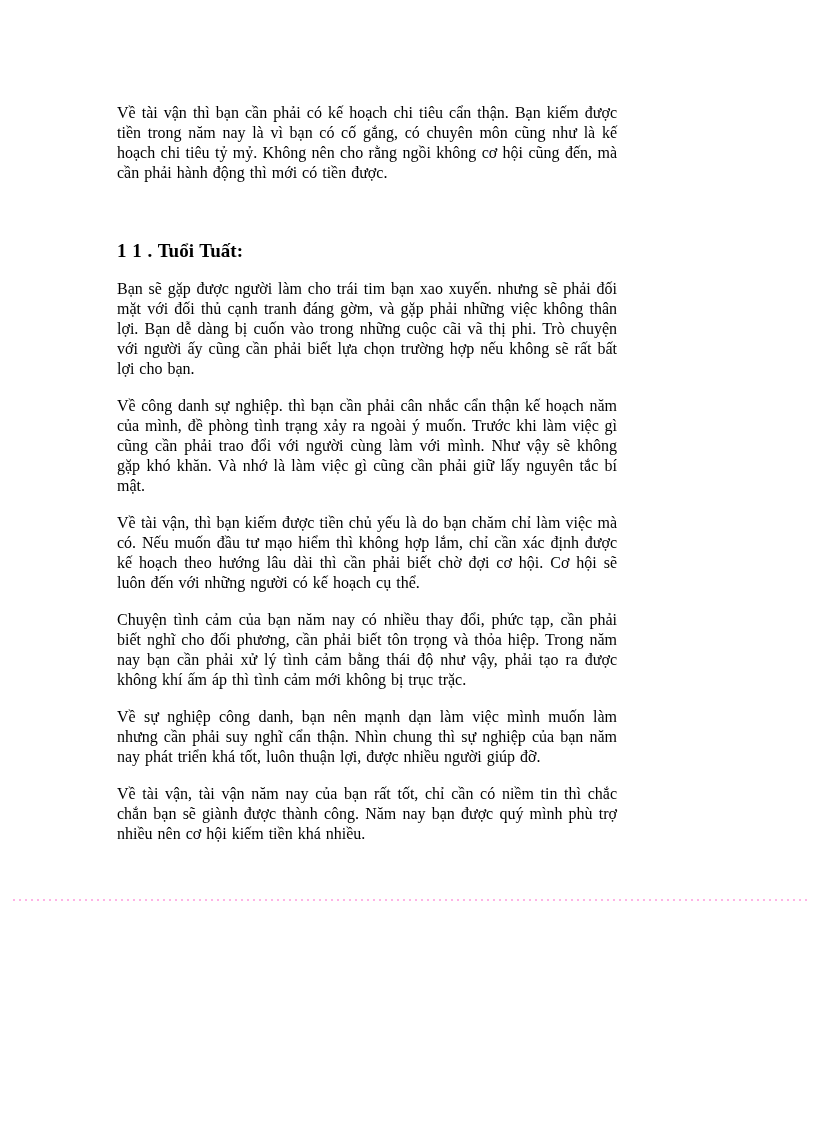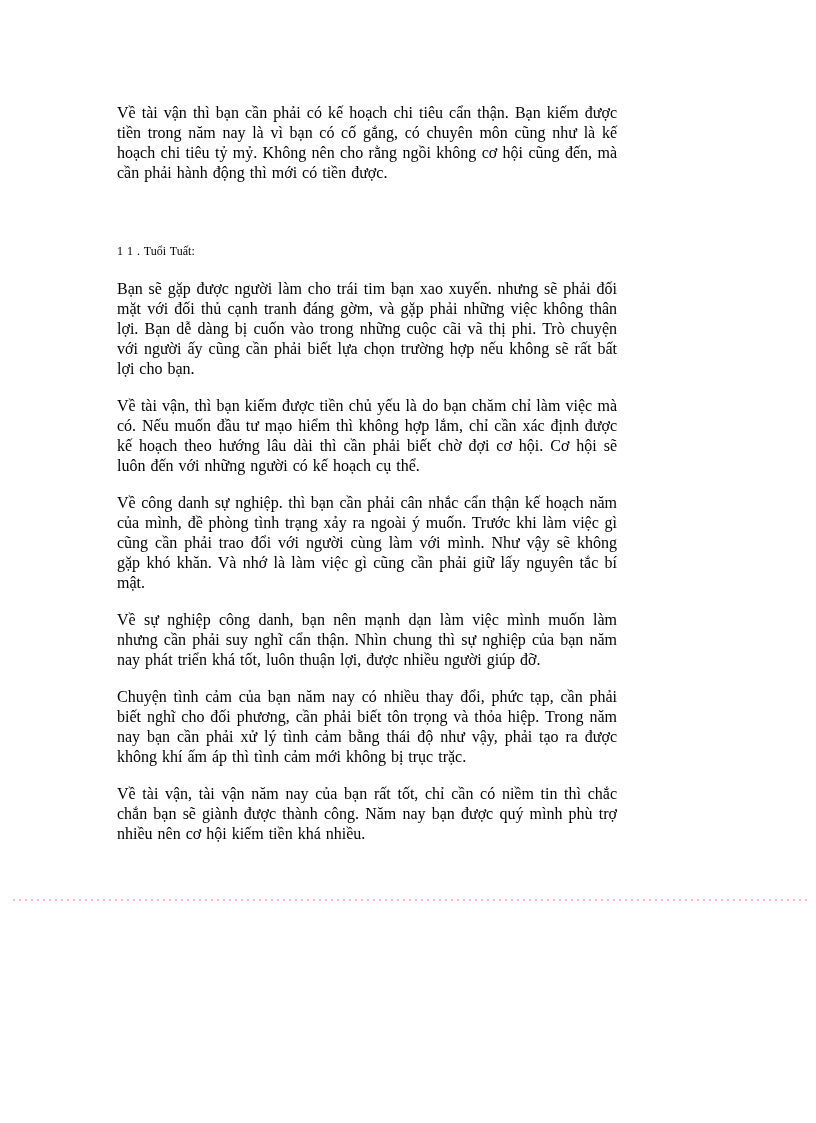--- a/index.html
+++ b/index.html
@@ -19,23 +19,23 @@
     left: 117px;
     top: 103px;
     width: 500px;
     font-size: 16px;
     line-height: 20px;
     text-align: justify;
     word-spacing: 1px;
   }
   .para { margin: 0 0 17px 0; }
   .heading {
-    font-size: 12px;
+    font-size: 19px;
     line-height: 20px;
-    font-weight: normal;
+    font-weight: bold;
     text-align: left;
     margin: 58px 0 18px 0;
   }
   .footer-divider {
     position: absolute;
     left: 13px;
     right: 9px;
     bottom: 2px;
     height: 2px;
     background-image: repeating-linear-gradient(to right, #ffb3e6 0 2px, transparent 2px 6px);
@@ -47,27 +47,27 @@
 
 <div class="page">
   <div class="doc">
 
     <p class="para">Về tài vận thì bạn cần phải có kế hoạch chi tiêu cẩn thận. Bạn kiếm được tiền trong năm nay là vì bạn có cố gắng, có chuyên môn cũng như là kế hoạch chi tiêu tỷ mỷ. Không nên cho rằng ngồi không cơ hội cũng đến, mà cần phải hành động thì mới có tiền được.</p>
 
     <h2 class="heading">1 1 . Tuổi Tuất:</h2>
 
     <p class="para">Bạn sẽ gặp được người làm cho trái tim bạn xao xuyến. nhưng sẽ phải đối mặt với đối thủ cạnh tranh đáng gờm, và gặp phải những việc không thân lợi. Bạn dễ dàng bị cuốn vào trong những cuộc cãi vã thị phi. Trò chuyện với người ấy cũng cần phải biết lựa chọn trường hợp nếu không sẽ rất bất lợi cho bạn.</p>
 
+    <p class="para">Về công danh sự nghiệp. thì bạn cần phải cân nhắc cẩn thận kế hoạch năm của mình, đề phòng tình trạng xảy ra ngoài ý muốn. Trước khi làm việc gì cũng cần phải trao đổi với người cùng làm với mình. Như vậy sẽ không gặp khó khăn. Và nhớ là làm việc gì cũng cần phải giữ lấy nguyên tắc bí mật.</p>
+
     <p class="para">Về tài vận, thì bạn kiếm được tiền chủ yếu là do bạn chăm chỉ làm việc mà có. Nếu muốn đầu tư mạo hiểm thì không hợp lắm, chỉ cần xác định được kế hoạch theo hướng lâu dài thì cần phải biết chờ đợi cơ hội. Cơ hội sẽ luôn đến với những người có kế hoạch cụ thể.</p>
 
-    <p class="para">Về công danh sự nghiệp. thì bạn cần phải cân nhắc cẩn thận kế hoạch năm của mình, đề phòng tình trạng xảy ra ngoài ý muốn. Trước khi làm việc gì cũng cần phải trao đổi với người cùng làm với mình. Như vậy sẽ không gặp khó khăn. Và nhớ là làm việc gì cũng cần phải giữ lấy nguyên tắc bí mật.</p>
 
+    <p class="para">Chuyện tình cảm của bạn năm nay có nhiều thay đổi, phức tạp, cần phải biết nghĩ cho đối phương, cần phải biết tôn trọng và thỏa hiệp. Trong năm nay bạn cần phải xử lý tình cảm bằng thái độ như vậy, phải tạo ra được không khí ấm áp thì tình cảm mới không bị trục trặc.</p>
 
     <p class="para">Về sự nghiệp công danh, bạn nên mạnh dạn làm việc mình muốn làm nhưng cần phải suy nghĩ cẩn thận. Nhìn chung thì sự nghiệp của bạn năm nay phát triển khá tốt, luôn thuận lợi, được nhiều người giúp đỡ.</p>
-
-    <p class="para">Chuyện tình cảm của bạn năm nay có nhiều thay đổi, phức tạp, cần phải biết nghĩ cho đối phương, cần phải biết tôn trọng và thỏa hiệp. Trong năm nay bạn cần phải xử lý tình cảm bằng thái độ như vậy, phải tạo ra được không khí ấm áp thì tình cảm mới không bị trục trặc.</p>
 
     <p class="para">Về tài vận, tài vận năm nay của bạn rất tốt, chỉ cần có niềm tin thì chắc chắn bạn sẽ giành được thành công. Năm nay bạn được quý mình phù trợ nhiều nên cơ hội kiếm tiền khá nhiều.</p>
 
   </div>
 
   <div class="footer-divider" style="background-image: repeating-linear-gradient(to right, rgb(255, 179, 230) 0px, rgb(255, 179, 230) 2px, transparent 2px, transparent 6px);"></div>
 </div>
 
 </body></html>

